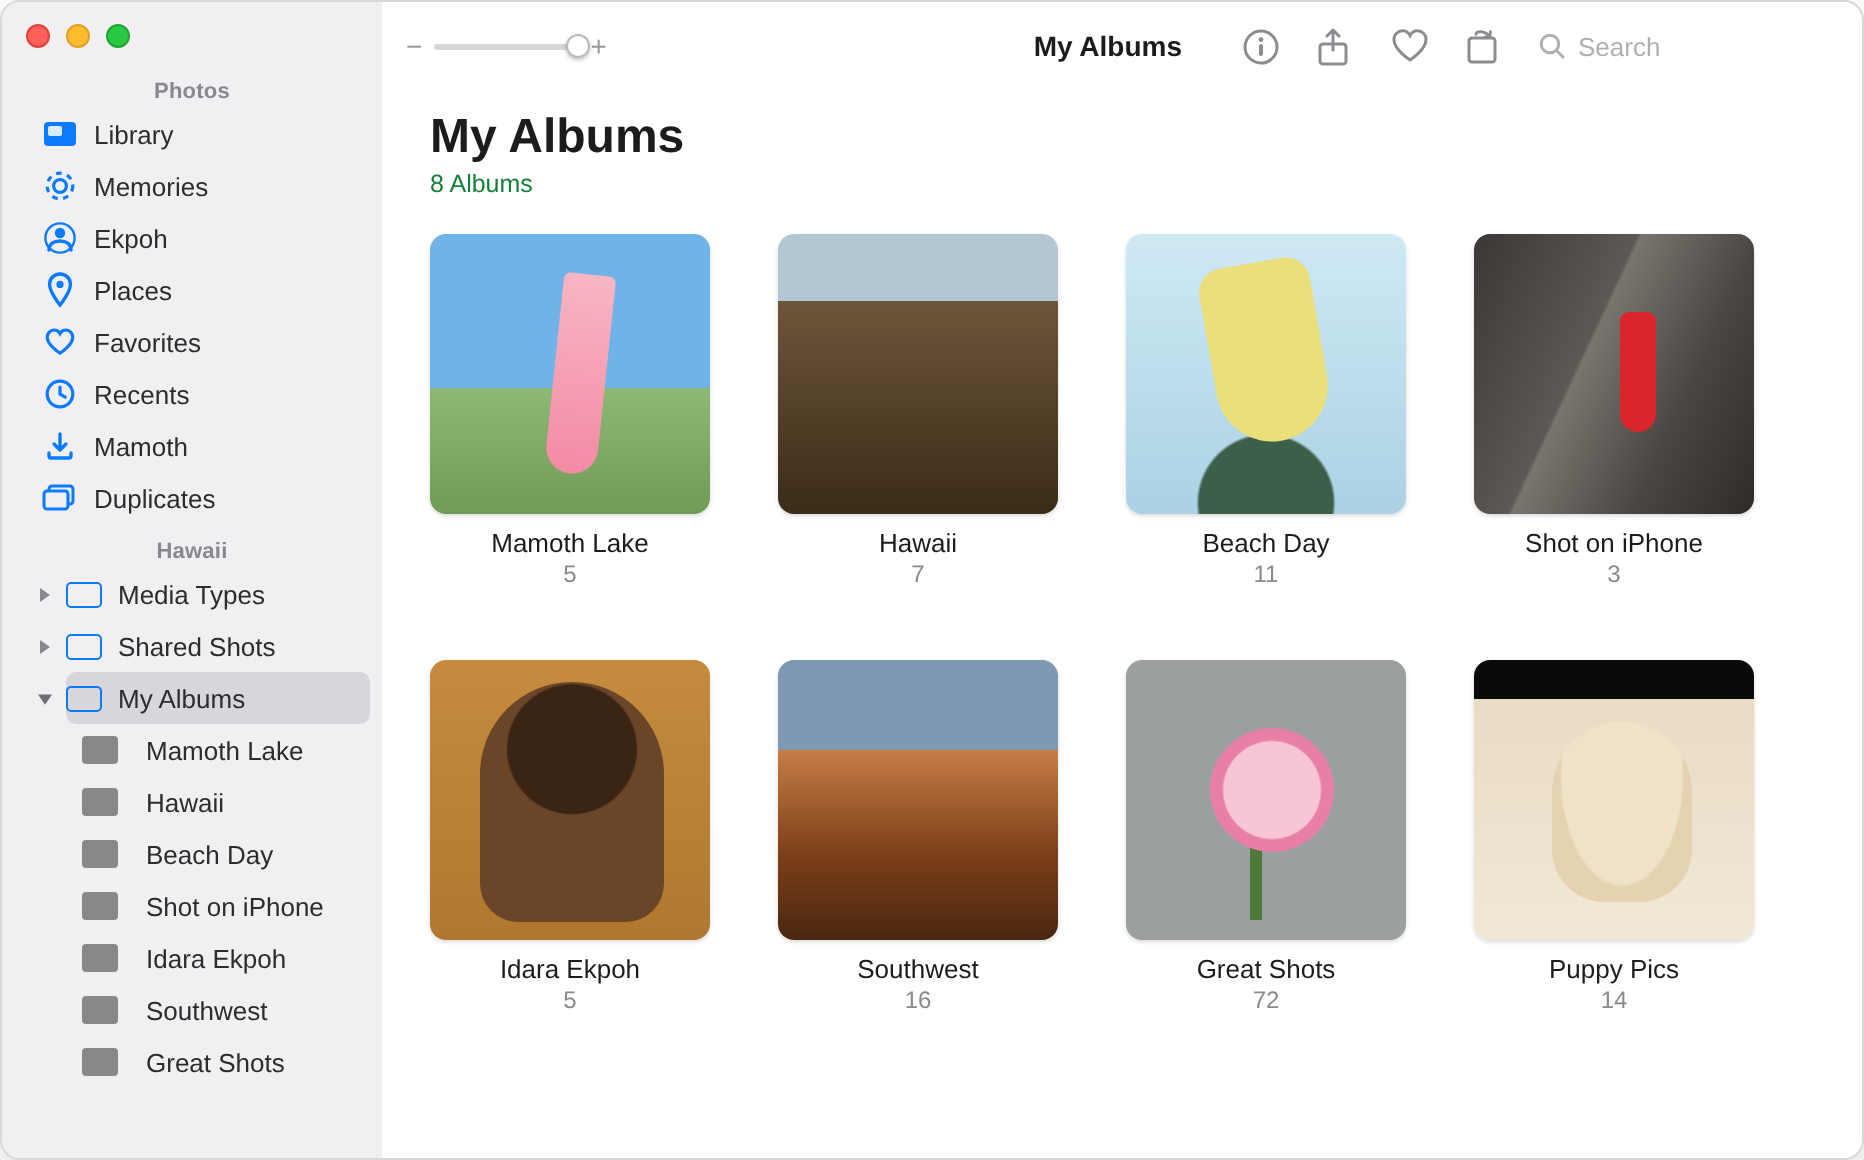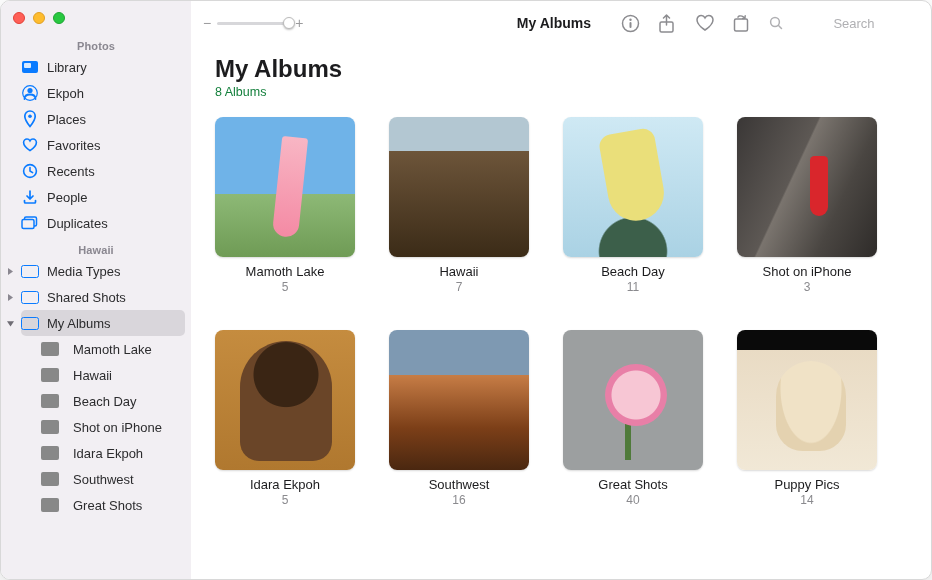--- a/index.html
+++ b/index.html
@@ -17,37 +17,37 @@
   .tl.red { background:#ff5f57; border:1px solid #e24238;}
   .tl.yellow { background:#febc2e; border:1px solid #e0a025;}
   .tl.green { background:#28c840; border:1px solid #1fa533;}
   .sb-scroll { overflow-y:auto; }
   .sb-section-title { font-size:11px; font-weight:600; color:#8a8790; letter-spacing:.01em; padding: 8px 14px 2px 14px; }
   .sb-item { display:flex; align-items:center; gap:8px; height:26px; padding: 0 10px 0 14px; font-size:13px; color:#2c2c2e; cursor:default; border-radius:5px; margin: 0 6px; }
   .sb-item.selected { background:#d9d6db; }
   .sb-item .icon { width:18px; height:18px; display:flex; align-items:center; justify-content:center; color:#0a7bff; flex:0 0 18px;}
   .sb-item .icon.rect { width:18px; height:13px; border:1.5px solid #0a7bff; border-radius:2.5px; position:relative;}
   .sb-item .label { white-space:nowrap; overflow:hidden; text-overflow:ellipsis; }
-  .sb-row { display:flex; align-items:center; }
+  .sb-row { display:flex; align-items:center;padding-left:12px; }
   .disclosure { width:14px; display:flex; align-items:center; justify-content:center; color:#8a8790; font-size:10px; padding-left:4px; cursor:default;}
   .sb-item-with-disclosure { padding-left:0; }
   .sb-sub { padding-left: 34px !important; }
   .sb-sub .thumb { width:18px; height:14px; border-radius:2px; background:#888; margin-right:6px; flex:0 0 18px;}
   
   .main { flex:1; display:flex; flex-direction:column; }
   .toolbar { height:44px; display:flex; align-items:center; padding: 0 12px; gap:10px; border-bottom: none;}
   .zoom { display:flex; align-items:center; gap:6px; color:#9a9a9c; font-size:14px;}
   .zoom .track { width:72px; height:3px; background:#d7d7da; border-radius:2px; position:relative;}
   .zoom .knob { position:absolute; right:-6px; top:-5px; width:12px; height:12px; background:#fff; border:1px solid #bbb; border-radius:50%; box-shadow: 0 1px 2px rgba(0,0,0,.25);}
   .toolbar-spacer { flex:1; }
   .title-center { font-size:14px; font-weight:700; color:#1c1c1e; }
   .tb-icons { display:flex; gap:18px; align-items:center; color:#8c8c90; margin-left:20px; }
   .tb-icon { width:19px; height:19px; cursor:default; }
   .search { display:flex; align-items:center; gap:6px; background:transparent; color:#b0b0b3; padding-left:8px; }
-  .search input { border:none; outline:none; background:transparent; font-size:13px; color:#555; width:130px;text-align:center;}
+  .search input { border:none; outline:none; background:transparent; font-size:13px; color:#555; width:130px;}
   .search input::placeholder { color:#b0b0b3; }
   .content { flex:1; overflow:auto; padding: 10px 24px 20px 24px; }
   .h1 { font-size:24px; font-weight:800; color:#1c1c1e; }
   .sub { font-size:12.5px; color:#15803d; margin-top:2px; margin-bottom:18px;}
   .grid { display:grid; grid-template-columns: repeat(4, 140px); gap: 36px 34px; }
   .album { display:flex; flex-direction:column; align-items:center; cursor:default;}
   .cover { width:140px; height:140px; border-radius:8px; background:#bbb; box-shadow: 0 1px 2px rgba(0,0,0,.15);}
   .album-name { margin-top:7px; font-size:13px; font-weight:400; color:#1c1c1e; text-align:center;}
   .album-count { font-size:12px; color:#8a8a8e; margin-top:1px;}
   
@@ -97,20 +97,29 @@
           <svg width="18" height="14">
               <rect x="1" y="1" width="16" height="12" rx="2" fill="#0a7bff"></rect>
               <rect x="3" y="3" width="7" height="5" rx="1" fill="#fff" opacity=".85"></rect>
             </svg>
         </span>
         <span class="label">Library</span>
       </div>
       <div class="sb-item">
         <span class="icon">
           <svg width="16" height="16">
+              <circle cx="8" cy="8" r="3.2" fill="none" stroke="#0a7bff" stroke-width="1.6"></circle>
+              <circle cx="8" cy="8" r="6.4" fill="none" stroke="#0a7bff" stroke-width="1.6" stroke-dasharray="2.8 2.8"></circle>
+            </svg>
+        </span>
+        <span class="label">Memories</span>
+      </div>
+      <div class="sb-item">
+        <span class="icon">
+          <svg width="16" height="16">
               <circle cx="8" cy="5.5" r="2.6" fill="#0a7bff"></circle>
               <path d="M2.5 14c0-3 2.5-4.5 5.5-4.5s5.5 1.5 5.5 4.5" fill="none" stroke="#0a7bff" stroke-width="1.8" stroke-linecap="round"></path>
               <circle cx="8" cy="8" r="7.3" fill="none" stroke="#0a7bff" stroke-width="1.2"></circle>
             </svg>
         </span>
         <span class="label">Ekpoh</span>
       </div>
       <div class="sb-item">
         <span class="icon">
           <svg width="16" height="18">
@@ -137,21 +146,21 @@
         </span>
         <span class="label">Recents</span>
       </div>
       <div class="sb-item">
         <span class="icon">
           <svg width="16" height="16">
               <path d="M8 2v8m0 0l-3-3m3 3l3-3" fill="none" stroke="#0a7bff" stroke-width="1.7" stroke-linecap="round" stroke-linejoin="round"></path>
               <path d="M2.5 11.5v1.5c0 .6.4 1 1 1h9c.6 0 1-.4 1-1v-1.5" fill="none" stroke="#0a7bff" stroke-width="1.7" stroke-linecap="round"></path>
             </svg>
         </span>
-        <span class="label">People</span>
+        <span class="label">Mamoth</span>
       </div>
       <div class="sb-item">
         <span class="icon">
           <svg width="18" height="15">
               <rect x="3.5" y="1" width="12" height="9" rx="1.5" fill="none" stroke="#0a7bff" stroke-width="1.5"></rect>
               <rect x="1" y="3.5" width="12" height="9" rx="1.5" fill="#f2eff3" stroke="#0a7bff" stroke-width="1.5"></rect>
             </svg>
         </span>
         <span class="label">Duplicates</span>
       </div>
@@ -301,21 +310,21 @@
           <div class="album-count">5</div>
         </div>
         <div class="album">
           <div class="cover cov5"></div>
           <div class="album-name">Southwest</div>
           <div class="album-count">16</div>
         </div>
         <div class="album">
           <div class="cover cov6"></div>
           <div class="album-name">Great Shots</div>
-          <div class="album-count">40</div>
+          <div class="album-count">72</div>
         </div>
         <div class="album">
           <div class="cover cov7"></div>
           <div class="album-name">Puppy Pics</div>
           <div class="album-count">14</div>
         </div>
       </div>
     </div>
   </section>
 

